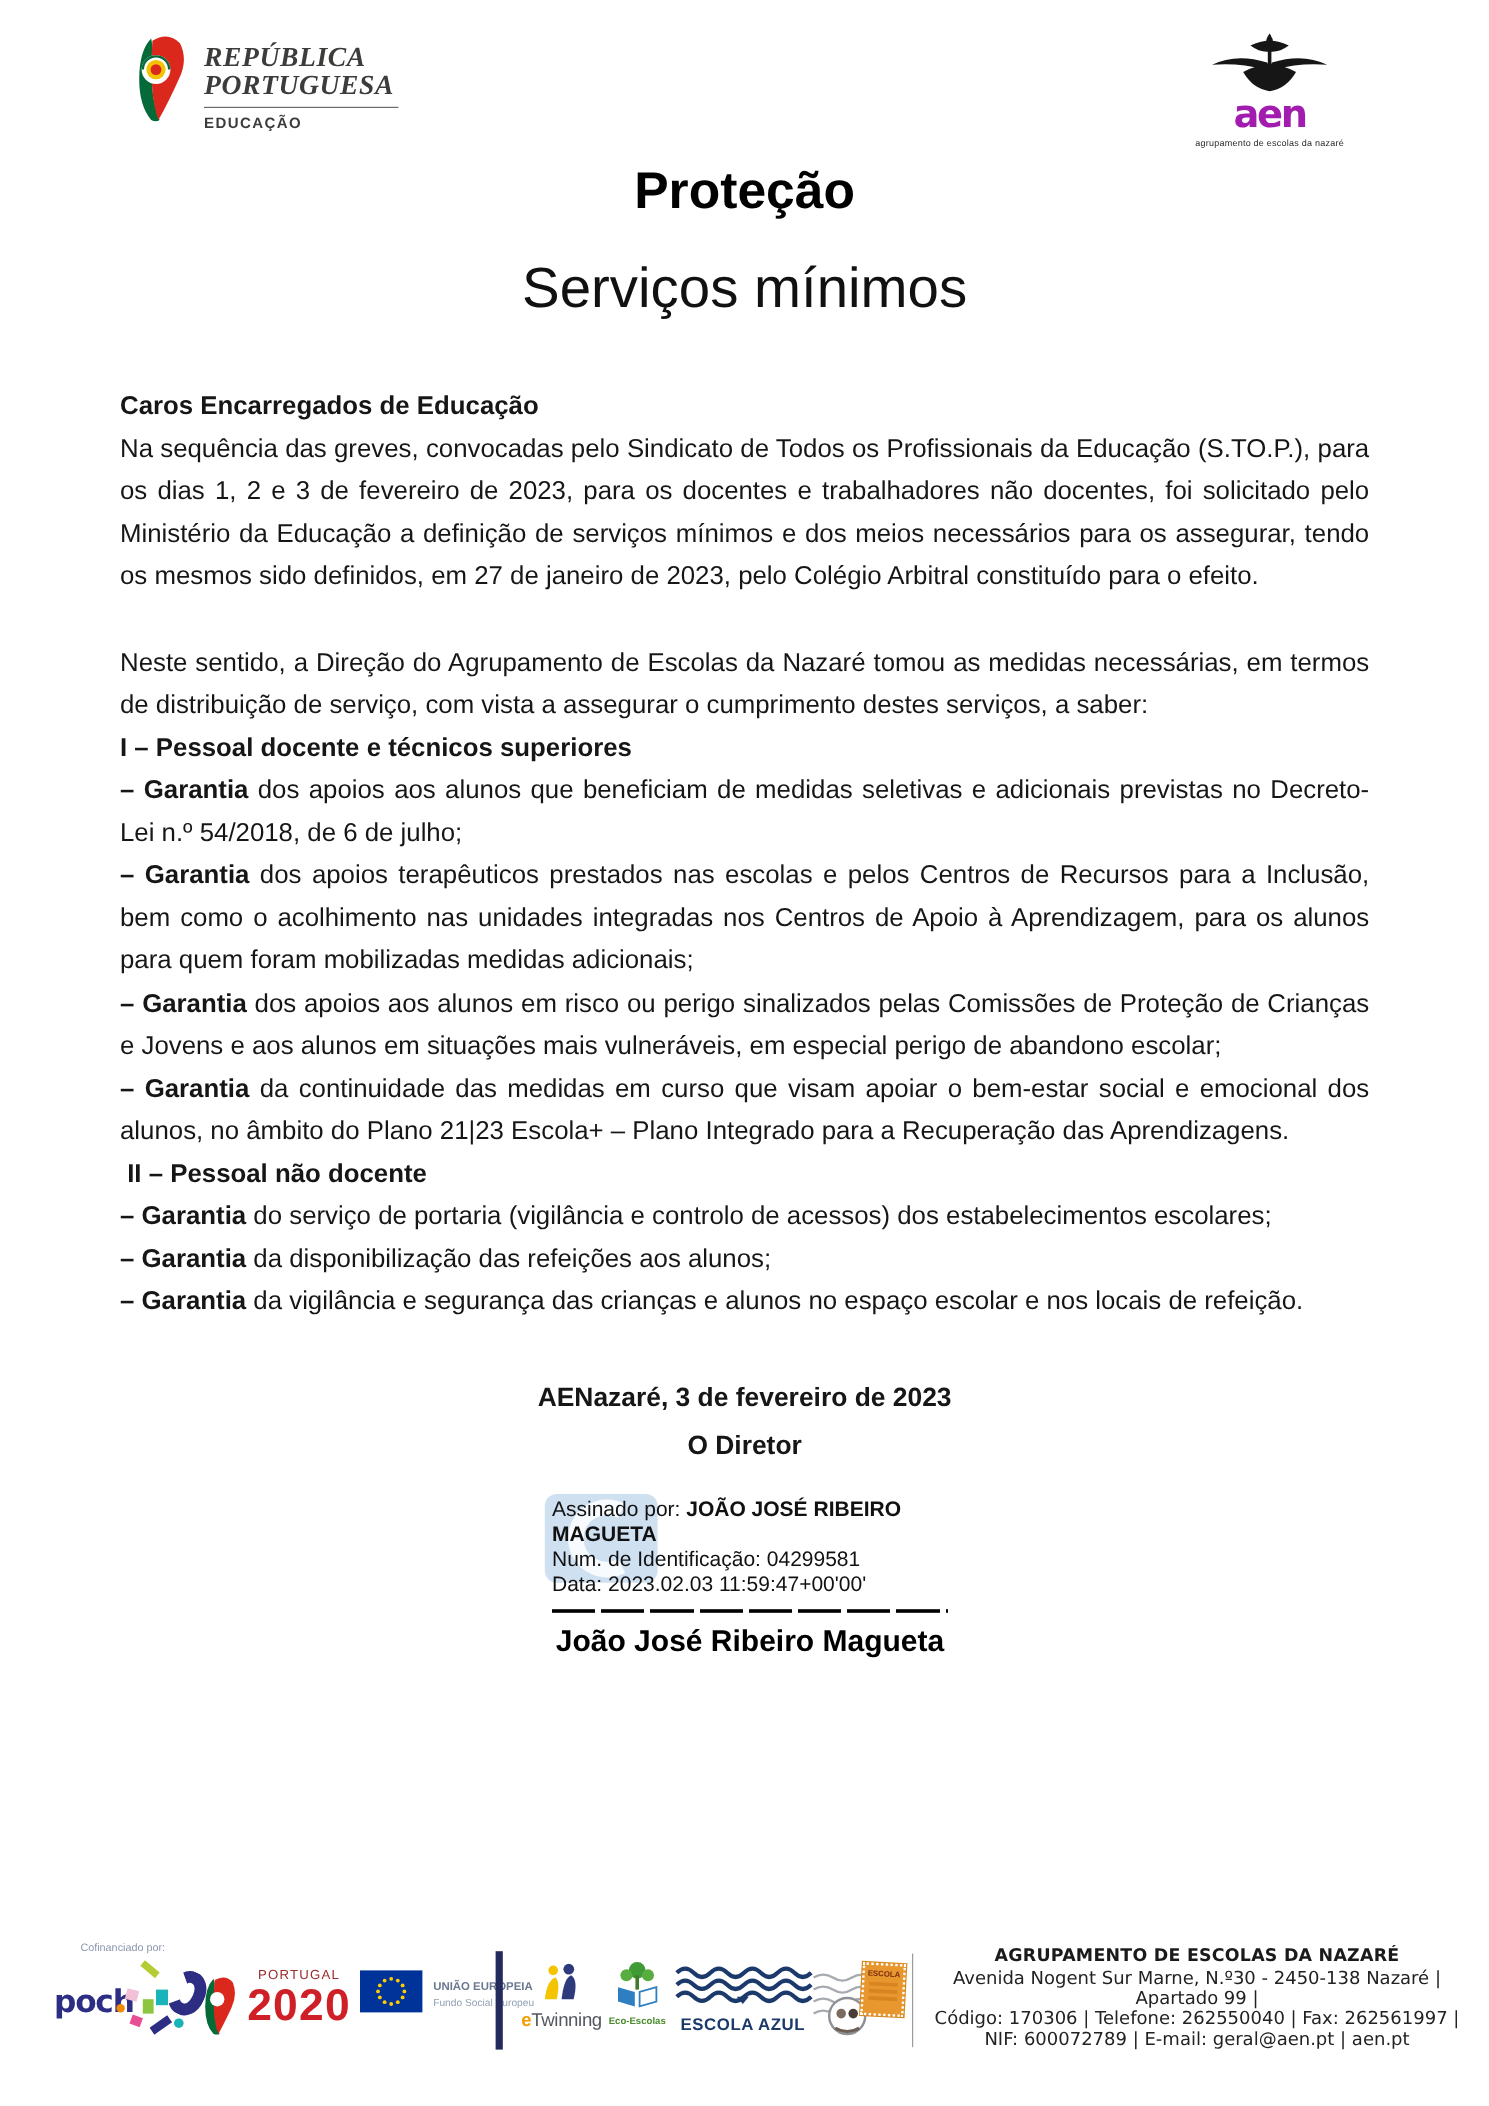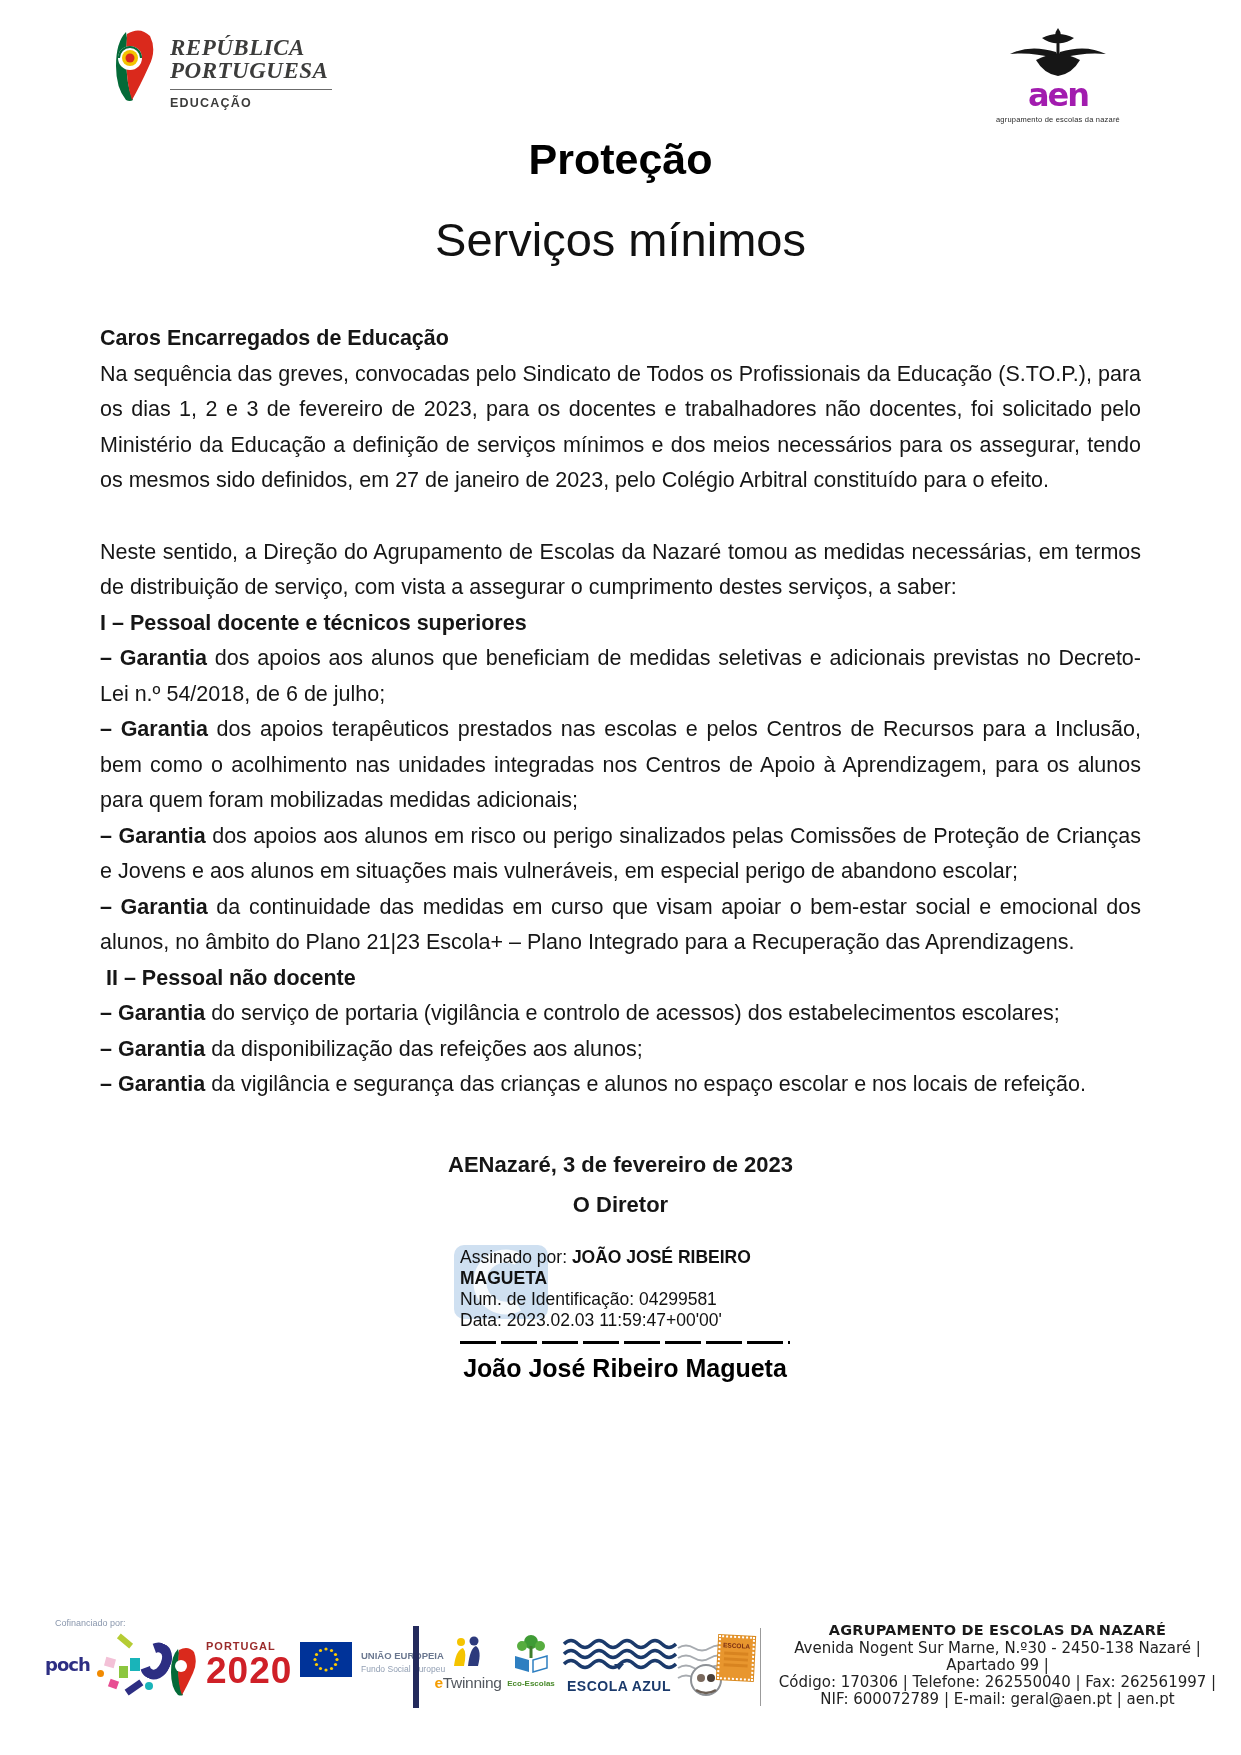--- a/index.html
+++ b/index.html
@@ -39,43 +39,43 @@
   
   .sig-block{ position:relative; width:330px; margin:24px 0 0 360px; }
   .sig-watermark{ position:absolute; left:-6px; top:-2px; width:94px; height:74px;
                   background:#cfe0f1; border-radius:10px; overflow:hidden; }
   .sig-lines{ position:relative; font-size:17.5px; line-height:21px; color:#111; }
   .sig-rule{ height:3px; margin-top:10px;
              background:repeating-linear-gradient(90deg,#000 0 36px, transparent 36px 41px); }
   .sig-name{ text-align:center; font-weight:700; font-size:25px; margin-top:7px; color:#000; }
   
   .footer{ position:absolute; left:0; top:1612px; width:1241px; height:120px; }
-  .cofinance{ position:absolute; left:55px; top:6px; font-size:9px; color:#8a97ad; }
+  .cofinance{ position:absolute; left:67px; top:6px; font-size:9px; color:#8a97ad; }
   .vbar-navy{ position:absolute; left:413px; top:14px; width:6px; height:82px; background:#232a5c; }
   .vline-gray{ position:absolute; left:760px; top:16px; width:1px; height:78px; background:#9b9b9b; }
   
   .poch{ position:absolute; left:45px; top:24px; width:130px; height:66px; }
-  .poch-word{ position:absolute; left:0; top:18px; font-size:18px; font-weight:800; color:#2d2e83;
+  .poch-word{ position:absolute; left:0; top:18px; font-size:26px; font-weight:800; color:#2d2e83;
               letter-spacing:-1px; font-family:"DejaVu Sans", sans-serif; }
   .confetti span{ position:absolute; display:block; }
   .c1{ left:72px; top:2px;  width:16px; height:6px; background:#b5cc34; transform:rotate(40deg); }
   .c2{ left:60px; top:22px; width:10px; height:9px; background:#f3c1d7; transform:rotate(15deg); }
   .c3{ left:74px; top:30px; width:9px; height:12px; background:#8cc63f; }
   .c4{ left:85px; top:22px; width:10px; height:13px; background:#19b4b9; }
   .c5{ left:64px; top:44px; width:9px; height:8px;  background:#e84e93; transform:rotate(20deg); }
   .c6{ left:80px; top:48px; width:18px; height:7px; background:#2d2e83; transform:rotate(-35deg); }
   .c7{ left:100px; top:46px; width:8px; height:8px; background:#19b4b9; border-radius:50%; }
   .c8{ left:52px; top:34px; width:7px; height:7px; background:#f18a00; border-radius:50%; }
   .poch-mark{ position:absolute; left:96px; top:6px; width:30px; height:38px;
               border:10px solid #2d2e83; border-radius:48%; border-left-color:transparent;
               transform:rotate(25deg); }
   
   .p2020{ position:absolute; left:168px; top:28px; display:flex; gap:8px; }
   .p2020-flag{ width:30px; height:52px; margin-top:6px; }
-  .p2020-top{ font-size:11px; font-weight:700; letter-spacing:1px; color:#9a2b2b; }
+  .p2020-top{ font-size:11px; font-weight:400; letter-spacing:1px; color:#9a2b2b;text-align:center; }
   .p2020-year{ font-size:37px; line-height:38px; font-weight:600; color:#cf2027; letter-spacing:1px; }
   
   .eu{ position:absolute; left:300px; top:30px; display:flex; gap:9px; }
   .eu-flag{ width:52px; height:35px; background:#003399; position:relative; }
   .eu-text1{ font-size:9.5px; font-weight:700; color:#6b7890; margin-top:8px; }
   .eu-text2{ font-size:8.5px; color:#93a0b4; margin-top:3px; }
   
   .etw{ position:absolute; left:429px; top:24px; width:78px; text-align:center; }
   .etw-word{ font-size:15.5px; color:#53585f; font-weight:400; letter-spacing:-0.3px; }
   .etw-word .e-orange{ color:#f59c00; font-weight:700; }

